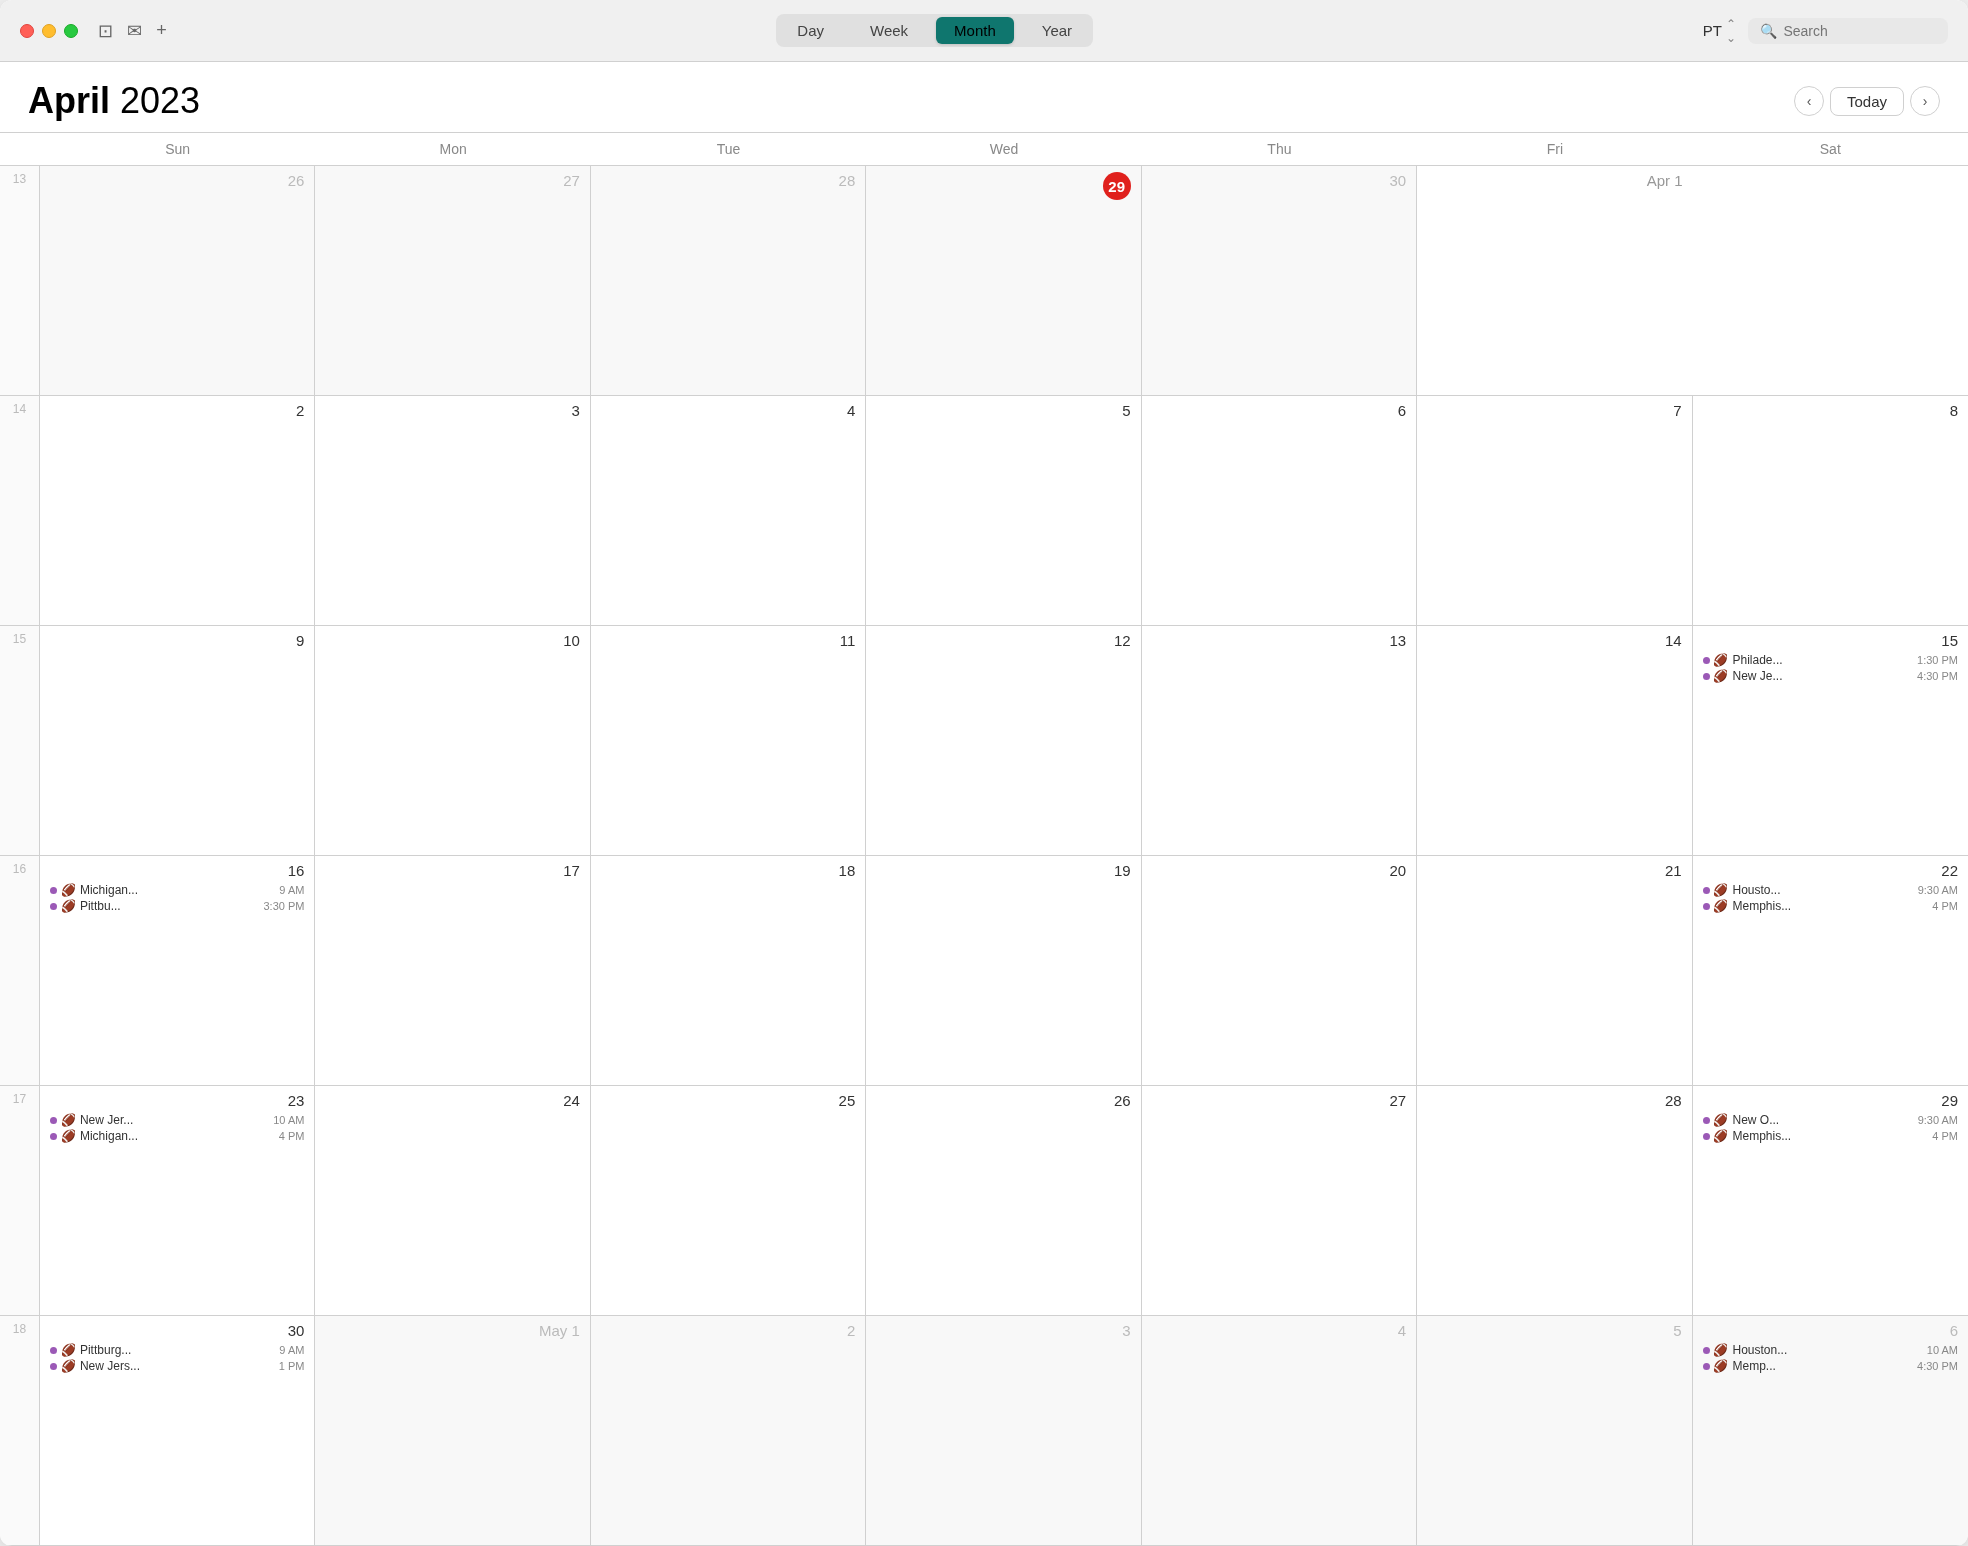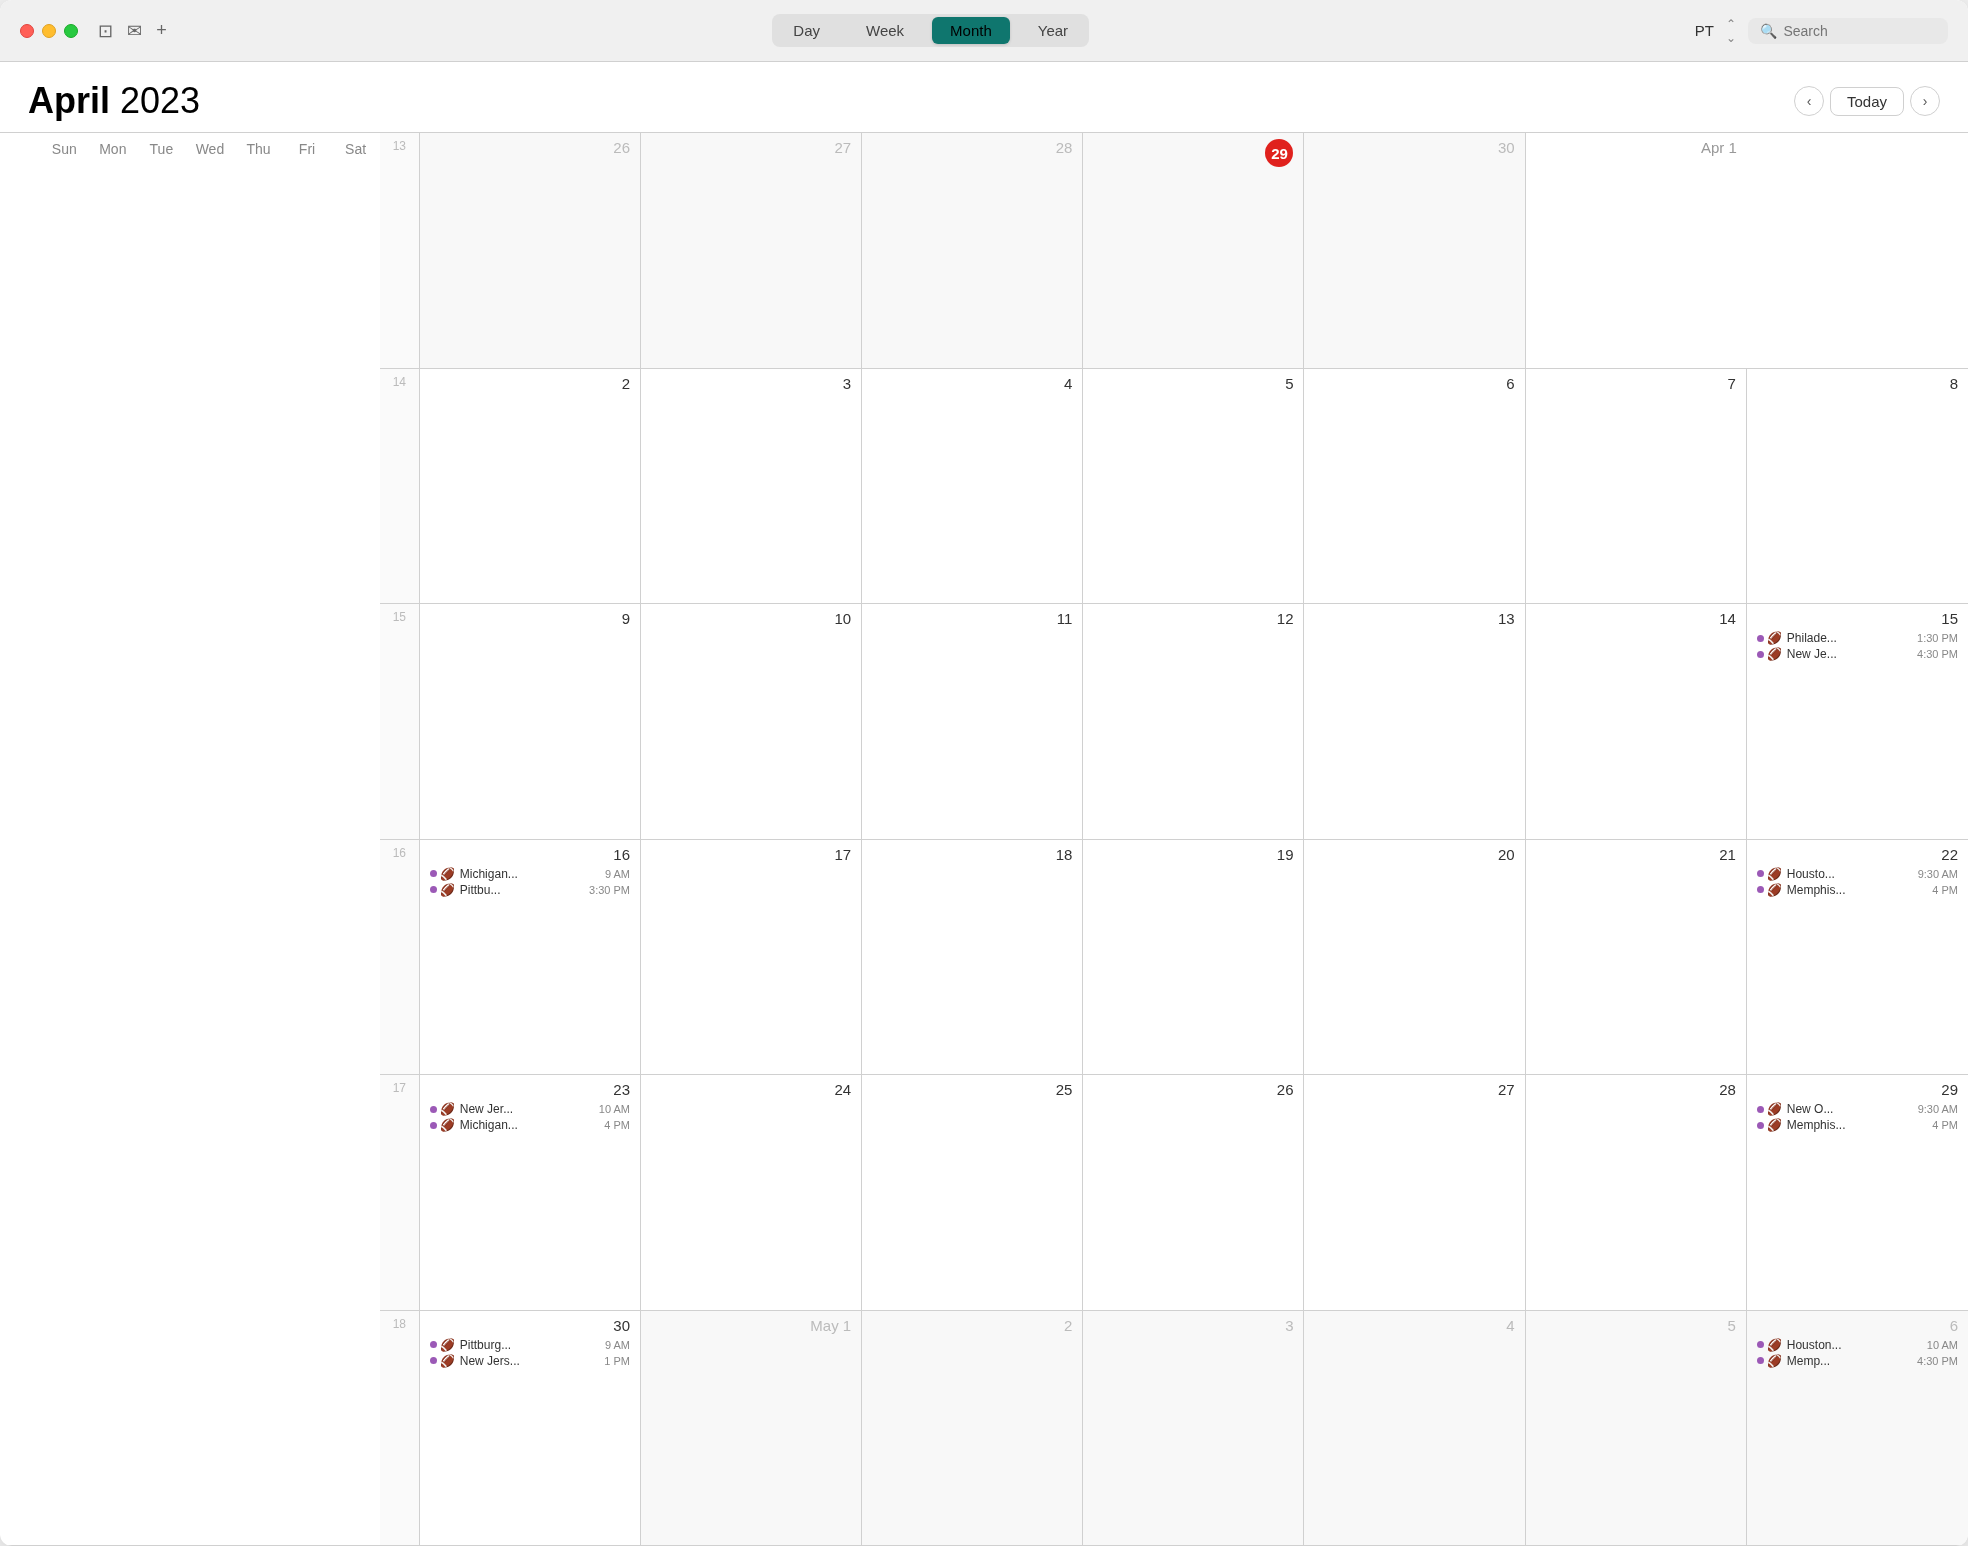--- a/index.html
+++ b/index.html
@@ -84,21 +84,21 @@
 
     .titlebar-right {
       display: flex;
       align-items: center;
       gap: 12px;
       margin-left: auto;
     }
     .timezone-selector {
       display: flex;
       align-items: center;
-      gap: 12px;
+      gap: 4px;
       font-size: 15px;
       color: #333;
       cursor: pointer;
     }
     .search-box {
       display: flex;
       align-items: center;
       background: #e8e8e8;
       border-radius: 8px;
       padding: 5px 12px;
@@ -161,21 +161,21 @@
       cursor: pointer;
       font-size: 15px;
       color: #333;
       font-family: inherit;
     }
 
     
     .calendar-grid {
       flex: 1;
       display: flex;
-      flex-direction: row;
+      flex-direction: column;
       border-top: 1px solid #d0d0d0;
     }
 
     .dow-header {
       display: grid;
       grid-template-columns: 40px repeat(7, 1fr);
       border-bottom: 1px solid #d0d0d0;
     }
     .dow-cell {
       padding: 8px 10px;

